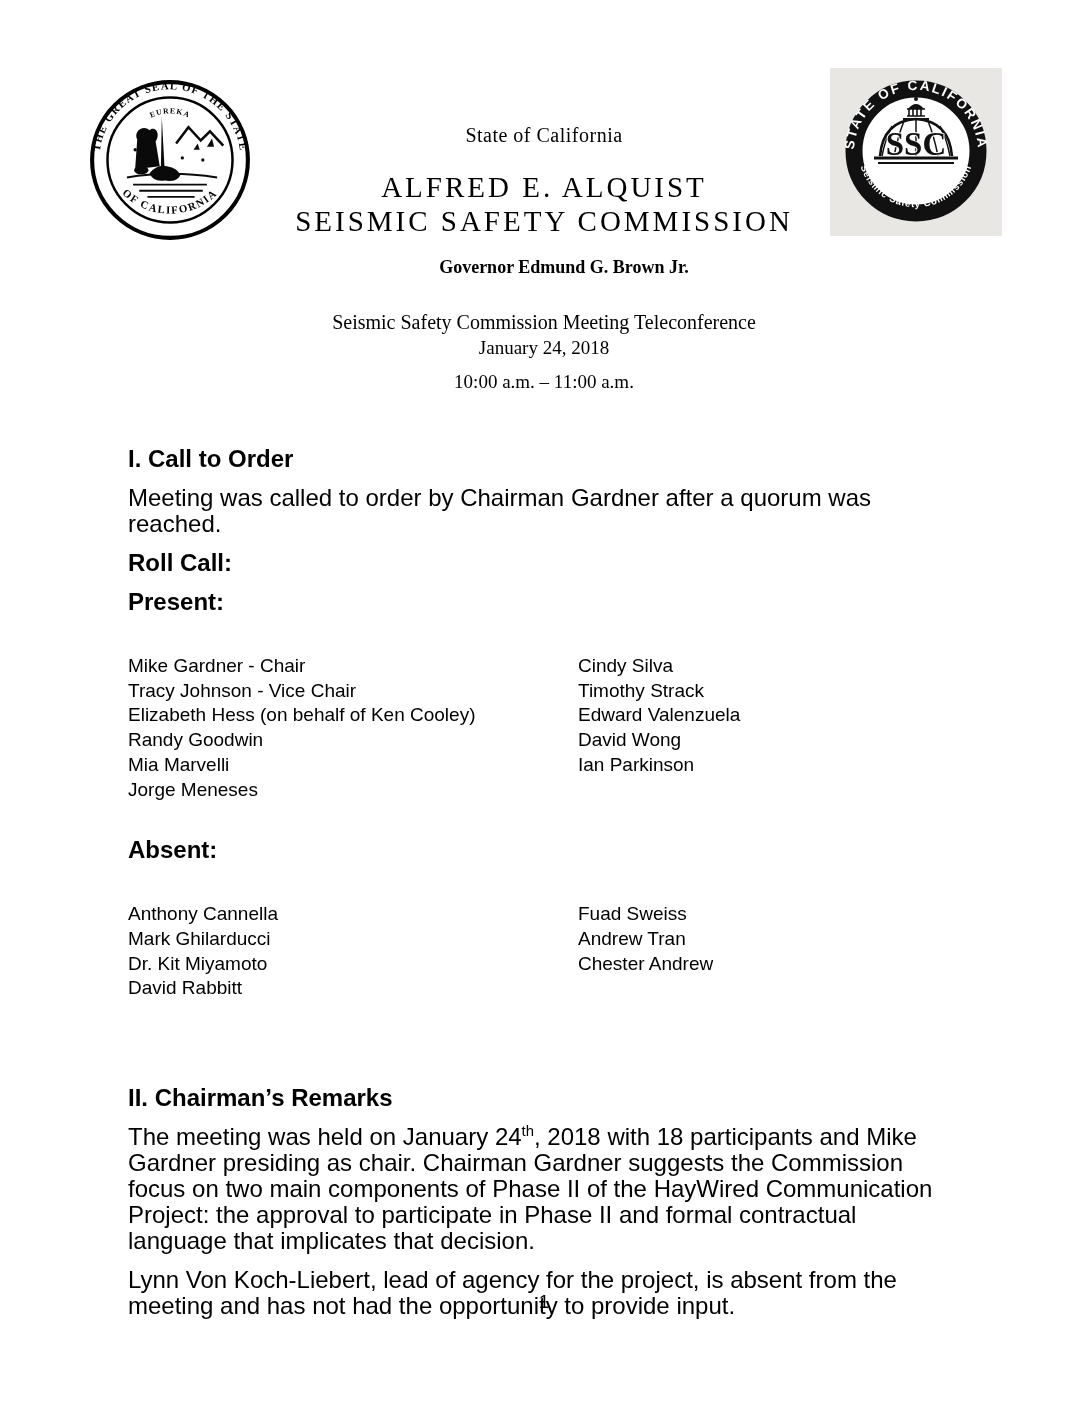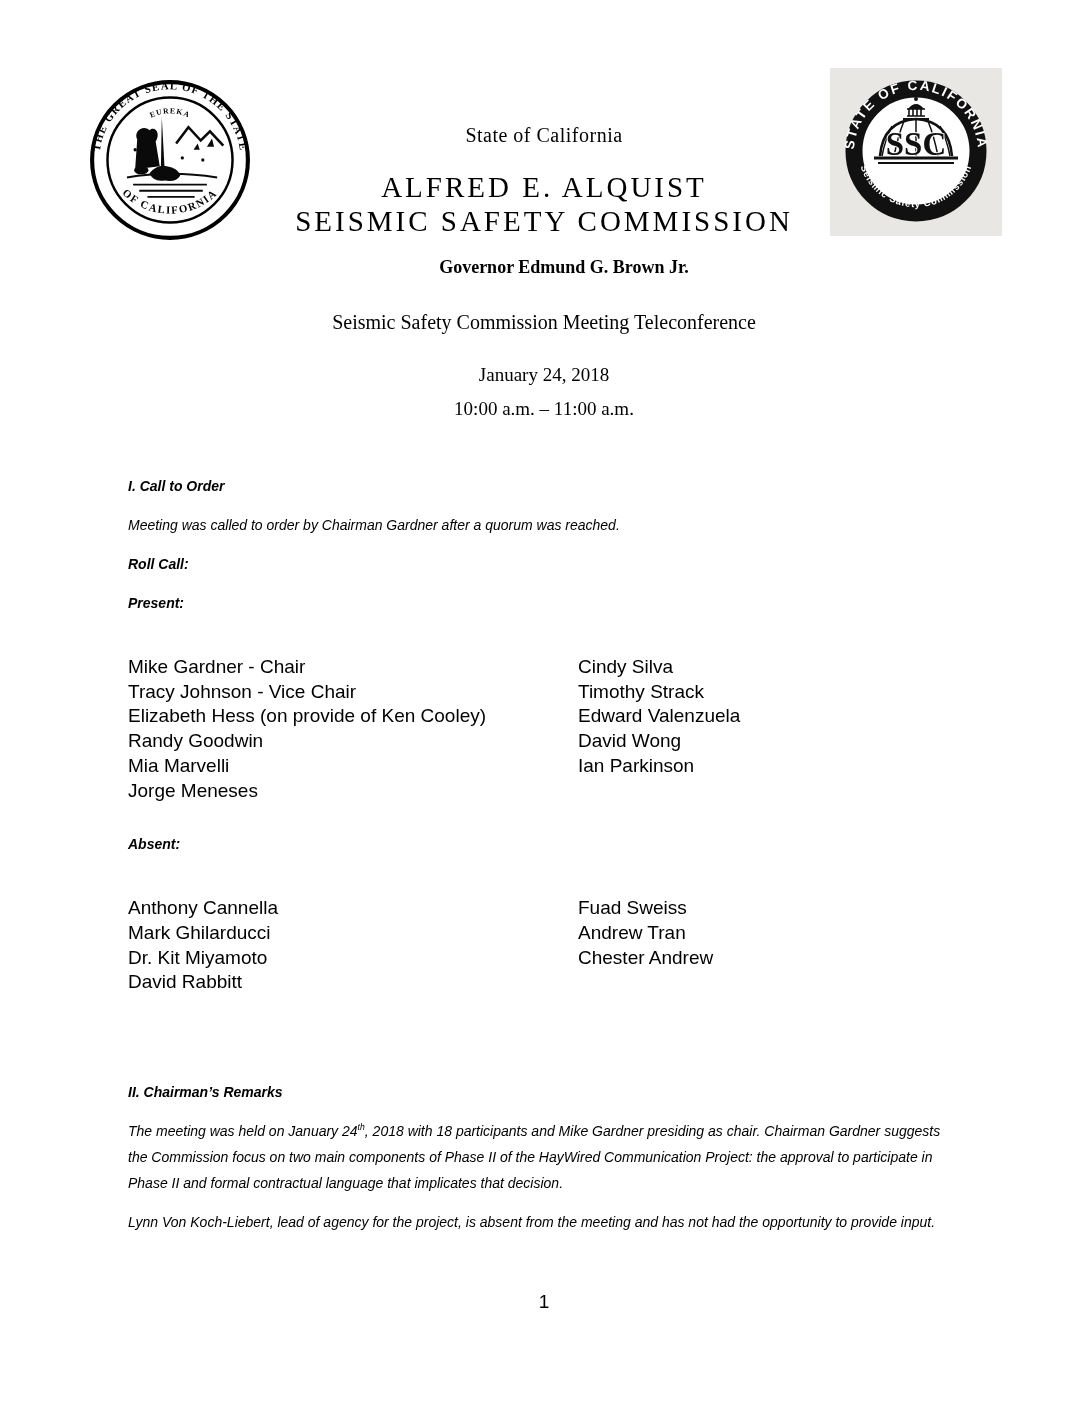--- a/index.html
+++ b/index.html
@@ -58,52 +58,51 @@
     font-weight: 700;
     padding-left: 40px;
   }
   .meeting-line {
     margin-top: 30px;
     font-size: 20px;
     line-height: 26px;
     font-family: Liberation Serif, serif;
   }
   .date-line {
-    margin-top: 28px;
+    margin-top: 1px;
     font-size: 19px;
     line-height: 24px;
   }
   .time-line {
     margin-top: 10px;
     font-size: 19px;
     line-height: 24px;
   }
 
   
   .content {
     margin-top: 52px;
     padding: 0 128px;
     font-size: 19px;
     line-height: 26px;
   }
   .content p, .content h3 {
     margin: 0 0 13px 0;
-    font-size: 14px;
+    font-size: 24px;
     line-height: 26px;
     font-weight: 400;
-    font-style: italic;
   }
   .content h3 { font-weight: 700; }
 
   .names {
     display: flex;
     margin: 39px 0 0 0;
     line-height: 24.7px;
   }
-  .names + h3 { margin-top: 28px; }
+  .names + h3 { margin-top: 35px; }
   .name-col-left { width: 450px; flex: 0 0 450px; }
   .name-col-right { flex: 1; }
   .remarks-heading { margin-top: 84px !important; }
 
   sup {
     font-size: 0.62em;
     line-height: 0;
     vertical-align: super;
   }
 
@@ -203,21 +202,21 @@
     <h3>I. Call to Order</h3>
     <p>Meeting was called to order by Chairman Gardner after a quorum was reached.</p>
 
     <h3>Roll Call:</h3>
     <h3>Present:</h3>
 
     <div class="names">
       <div class="name-col-left">
           <div>Mike Gardner - Chair</div>
           <div>Tracy Johnson - Vice Chair</div>
-          <div>Elizabeth Hess (on provide of Ken Cooley)</div>
+          <div>Elizabeth Hess (on behalf of Ken Cooley)</div>
           <div>Randy Goodwin</div>
           <div>Mia Marvelli</div>
           <div>Jorge Meneses</div>
         </div>
       <div class="name-col-right">
           <div>Cindy Silva</div>
           <div>Timothy Strack</div>
           <div>Edward Valenzuela</div>
           <div>David Wong</div>
           <div>Ian Parkinson</div>

